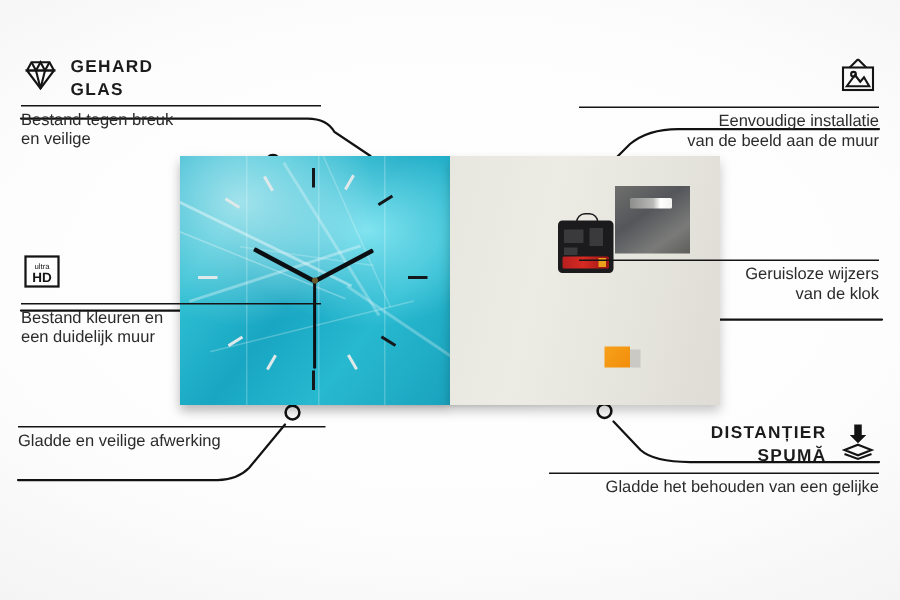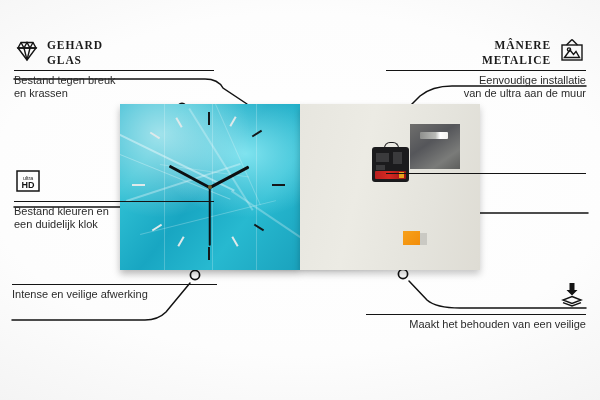--- a/index.html
+++ b/index.html
@@ -15,21 +15,21 @@
   }
   
   .wires{position:absolute;left:0;top:0;width:600px;height:400px;pointer-events:none;}
 
   
   .feature{position:absolute;}
   .feat-head{display:flex;align-items:center;gap:7px;}
   .feat-title{
     font-weight:bold;font-size:11.5px;letter-spacing:.9px;
     color:#1b1b1b;line-height:14.5px;text-transform:uppercase;
-    font-family:Liberation Serif, serif;
+    font-family:Liberation Sans, sans-serif;
   }
   .feat-rule{height:1.4px;background:#141414;margin:3px 0 3px 0;}
   .feat-body{
     font-size:11px;line-height:12.4px;color:#2b2b2b;
     font-family:Liberation Sans, sans-serif;
   }
   .ico{flex:0 0 auto;display:block;}
 
   
   .left .feat-head{justify-content:flex-start;}
@@ -192,84 +192,88 @@
         </svg>
       </span>
       <span class="feat-title">
         <span>GEHARD</span><br>
         <span>GLAS</span>
       </span>
     </div>
     <div class="feat-rule"></div>
     <div class="feat-body">
       <span>Bestand tegen breuk</span><br>
-      <span>en krassen</span>
+      <span>en veilige</span>
     </div>
   </div>
 
   <div class="feature left" style="left:14px;top:168px;width:200px;">
     <div class="feat-head">
       <span class="ico">
         <svg width="28" height="26" viewBox="0 0 28 26" fill="none">
           <rect x="3" y="3" width="22" height="20" stroke="#141414" stroke-width="1.5" fill="none"></rect>
           <text x="14" y="11.5" font-family="Liberation Sans, sans-serif" font-size="5.2" fill="#141414" text-anchor="middle">ultra</text>
           <text x="14" y="20" font-family="Liberation Sans, sans-serif" font-size="9" font-weight="bold" fill="#141414" text-anchor="middle">HD</text>
         </svg>
       </span>
     </div>
     <div class="feat-rule"></div>
     <div class="feat-body">
       <span>Bestand kleuren en</span><br>
-      <span>een duidelijk klok</span>
+      <span>een duidelijk muur</span>
     </div>
   </div>
 
   <div class="feature left" style="left:12px;top:281px;width:205px;">
     <div class="feat-rule"></div>
     <div class="feat-body">
-      <span>Intense en veilige afwerking</span>
+      <span>Gladde en veilige afwerking</span>
     </div>
   </div>
 
   <div class="feature right" style="left:386px;top:38px;width:200px;">
     <div class="feat-head">
-      <span class="feat-title">
-        <span>MÂNERE</span><br>
-        <span>METALICE</span>
-      </span>
       <span class="ico">
         <svg width="28" height="25" viewBox="0 0 28 25" fill="none" stroke="#141414" stroke-width="1.4">
           <path d="M14 1.5 L19.5 7"></path>
           <path d="M14 1.5 L8.5 7"></path>
           <rect x="4" y="7" width="20" height="15"></rect>
           <path d="M6.5 19.5 L12 12 L15.5 16.5 L18 13.5 L21.5 19.5 Z" fill="none"></path>
           <circle cx="11" cy="11.5" r="1.6"></circle>
         </svg>
       </span>
     </div>
     <div class="feat-rule"></div>
     <div class="feat-body">
       <span>Eenvoudige installatie</span><br>
-      <span>van de ultra aan de muur</span>
+      <span>van de beeld aan de muur</span>
     </div>
   </div>
 
   <div class="feature right" style="left:386px;top:170px;width:200px;">
     <div class="feat-rule"></div>
+    <div class="feat-body">
+      <span>Geruisloze wijzers</span><br>
+      <span>van de klok</span>
+    </div>
   </div>
 
   <div class="feature right" style="left:366px;top:281px;width:220px;">
     <div class="feat-head">
+      <span class="feat-title">
+        <span>DISTANȚIER</span><br>
+        <span>SPUMĂ</span>
+      </span>
       <span class="ico">
         <svg width="28" height="26" viewBox="0 0 28 26" fill="none" stroke="#141414" stroke-width="1.4">
           <path d="M11.5 2 L16.5 2 L16.5 9 L19.5 9 L14 14.5 L8.5 9 L11.5 9 Z" fill="#141414" stroke="none"></path>
           <path d="M14 15.5 L23 19 L14 22.5 L5 19 Z"></path>
           <path d="M5 21.6 L14 25 L23 21.6"></path>
         </svg>
       </span>
     </div>
     <div class="feat-rule"></div>
     <div class="feat-body">
-      <span>Maakt het behouden van een veilige</span><br>
+      <span>Gladde het behouden van een gelijke</span><br>
     </div>
   </div>
 
 </div>
 
 </body></html>

